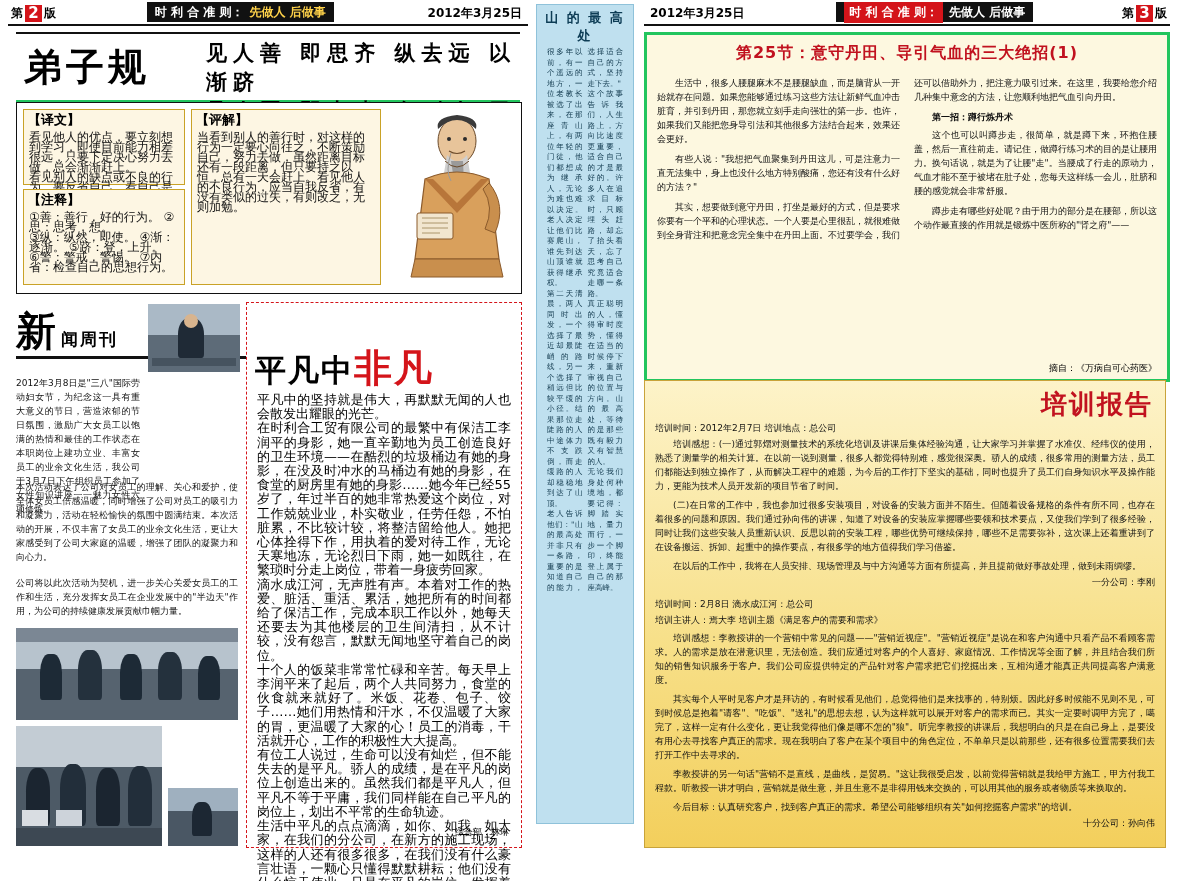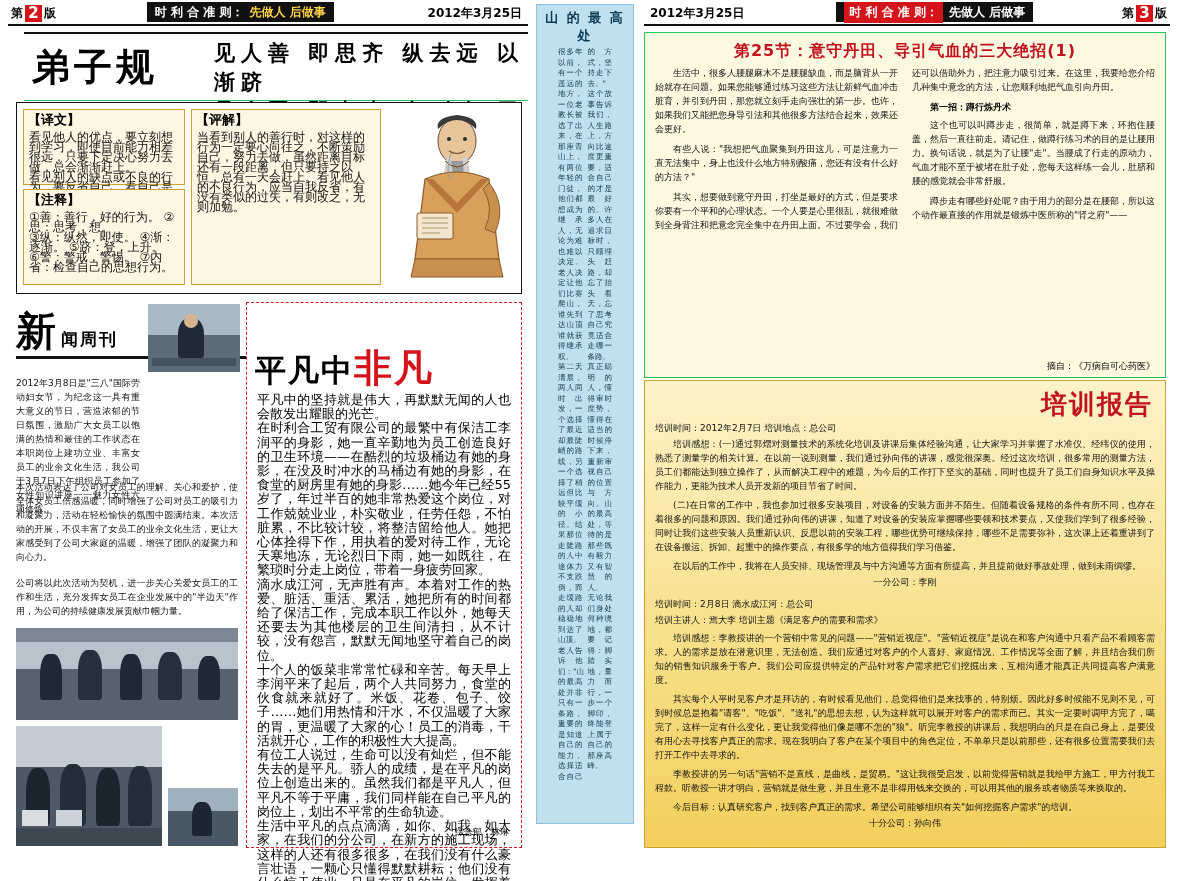--- a/index.html
+++ b/index.html
@@ -13,21 +13,21 @@
     width:17px;height:17px;line-height:17px;text-align:center;margin:0 2px;}
   .mh-black{background:#111;color:#fff;font-size:12px;font-weight:bold;display:flex;align-items:center;
     padding:0 8px;height:20px;}
   .mh-date{font-size:12px;font-weight:bold;color:#000;display:flex;align-items:center;padding:0 6px;}
   .mh-rule{position:absolute;left:0;right:0;height:2px;background:#111;}
 
   
   #leftpage{position:absolute;left:8px;top:28px;width:520px;height:790px;}
 
   
-  .dzg-wrap{position:absolute;left:16px;top:4px;width:504px;height:66px;border-top:2px solid #111;border-bottom:1px solid #22c55e;}
+  .dzg-wrap{position:absolute;left:8px;top:4px;width:504px;height:66px;border-top:2px solid #111;border-bottom:6px solid #22c55e;}
   .dzg-title{position:absolute;left:8px;top:8px;font-size:38px;font-weight:bold;letter-spacing:4px;
     font-family:"DejaVu Serif","Liberation Serif",serif;}
   .dzg-lines{position:absolute;left:190px;top:4px;font-size:21px;font-weight:bold;line-height:29px;letter-spacing:6px;
     font-family:"DejaVu Serif","Liberation Serif",serif;}
 
   .dzg-body{position:absolute;left:8px;top:74px;width:504px;height:190px;border:1px solid #111;background:#fff;}
   .panel{position:absolute;background:#fdf6e3;border:1px solid #c9a227;}
   .panel-head{font-size:13px;font-weight:bold;padding:1px 4px;}
   .panel-txt{font-size:12px;line-height:10px;padding:2px 5px;color:#111;}
 
@@ -50,36 +50,36 @@
   .pf-box{position:absolute;left:238px;top:274px;width:274px;height:544px;border:1px dashed #d4141a;background:#fff;}
   .pf-title{position:absolute;left:8px;top:40px;font-size:31px;font-weight:bold;letter-spacing:2px;
     font-family:"DejaVu Serif","Liberation Serif",serif;}
   .pf-title .red{color:#d4141a;font-size:38px;}
   .pf-body{position:absolute;left:10px;top:90px;width:254px;font-size:13px;line-height:14.2px;text-align:justify;}
   .pf-sign{position:absolute;right:12px;bottom:8px;font-size:9px;}
 
   
   #midcol{position:absolute;left:536px;top:4px;width:96px;height:818px;background:#bfe0ef;border:1px solid #8fc2da;}
   .mid-head{font-size:13px;font-weight:bold;text-align:center;padding:4px 0 2px;color:#0d3c55;letter-spacing:2px;}
-  .mid-body{font-size:7.5px;line-height:10.5px;padding:0 21px;text-align:justify;color:#10384d;
+  .mid-body{font-size:7.5px;line-height:10.5px;padding:0 10px;text-align:justify;color:#10384d;
     column-count:2;column-gap:5px;}
 
   
   #rightpage{position:absolute;left:640px;top:28px;width:530px;height:790px;}
-  .r-article{position:absolute;left:4px;top:4px;width:520px;height:344px;background:#fdf8e0;border:1px solid #22c55e;}
+  .r-article{position:absolute;left:4px;top:4px;width:520px;height:344px;background:#fdf8e0;border:3px solid #22c55e;}
   .r-title{font-size:16px;font-weight:bold;color:#c1121f;text-align:center;padding:8px 0 4px;letter-spacing:1px;}
-  .r-body{font-size:9px;line-height:14px;text-align:justify;padding:0 10px;column-count:2;column-gap:14px;color:#111;}
+  .r-body{font-size:9px;line-height:14px;text-align:justify;padding:0 10px;column-count:2;column-gap:14px;color:#111;margin-top:8px;}
   .r-credit{position:absolute;right:10px;bottom:4px;font-size:9px;}
 
   .r-report{position:absolute;left:4px;top:352px;width:520px;height:466px;
     background:linear-gradient(180deg,#fdf3c9 0%,#f7e08a 55%,#f3cf5c 100%);border:1px solid #c8a33a;}
   .rep-title{position:absolute;right:12px;top:6px;font-size:26px;font-weight:bold;color:#c1121f;letter-spacing:2px;
     font-family:"DejaVu Serif","Liberation Serif",serif;}
   .rep-body{position:absolute;left:10px;top:40px;width:500px;font-size:9px;line-height:14px;text-align:justify;color:#111;}
-  .rep-sign{font-size:9px;text-align:center;margin-top:4px;}
+  .rep-sign{font-size:9px;text-align:right;margin-top:4px;}
   .bold{font-weight:bold;}
 </style>
 </head>
 <body>
 
 <div id="page">
 
   <div class="masthead" style="left:8px;top:2px;width:520px;">
     <div class="pagenum-box">
       <span>第</span>
@@ -249,21 +249,21 @@
         <p style="margin:0 0 6px 0;text-indent:2em;">这个也可以叫蹲步走，很简单，就是蹲下来，环抱住腰盖，然后一直往前走。请记住，做蹲行练习术的目的是让腰用力。换句话说，就是为了让腰"走"。当腰成了行走的原动力，气血才能不至于被堵在肚子处，您每天这样练一会儿，肚脐和腰的感觉就会非常舒服。</p>
         <p style="margin:0 0 6px 0;text-indent:2em;">蹲步走有哪些好处呢？由于用力的部分是在腰部，所以这个动作最直接的作用就是锻炼中医所称的"肾之府"——</p>
       </div>
       <div class="r-credit">摘自：《万病自可心药医》</div>
     </div>
 
     <div class="r-report">
       <div class="rep-title">培训报告</div>
       <div class="rep-body">
         <p style="margin:0 0 2px 0;">培训时间：2012年2月7日    培训地点：总公司</p>
-        <p style="margin:0 0 5px 0;text-indent:2em;">培训感想：(一)通过郭熠对测量技术的系统化培训及讲课后集体经验沟通，让大家学习并掌握了水准仪、经纬仪的使用，熟悉了测量学的相关计算。在以前一说到测量，我们通过孙向伟的讲课，感觉很深奥。经过这次培训，很多常用的测量方法，员工们都能达到独立操作了，从而解决工程中的难题，为今后的工作打下坚实的基础，同时也提升了员工们自身知识水平及操作能力，更能为技术人员开发新的项目节省了时间。</p>
+        <p style="margin:0 0 5px 0;text-indent:2em;">培训感想：(一)通过郭熠对测量技术的系统化培训及讲课后集体经验沟通，让大家学习并掌握了水准仪、经纬仪的使用，熟悉了测量学的相关计算。在以前一说到测量，很多人都觉得特别难，感觉很深奥。骄人的成绩，很多常用的测量方法，员工们都能达到独立操作了，从而解决工程中的难题，为今后的工作打下坚实的基础，同时也提升了员工们自身知识水平及操作能力，更能为技术人员开发新的项目节省了时间。</p>
         <p style="margin:0 0 5px 0;text-indent:2em;">(二)在日常的工作中，我也参加过很多安装项目，对设备的安装方面并不陌生。但随着设备规格的条件有所不同，也存在着很多的问题和原因。我们通过孙向伟的讲课，知道了对设备的安装应掌握哪些要领和技术要点，又使我们学到了很多经验，同时让我们这些安装人员重新认识、反思以前的安装工程，哪些优势可继续保持，哪些不足需要弥补，这次课上还着重讲到了在设备搬运、拆卸、起重中的操作要点，有很多学的地方值得我们学习借鉴。</p>
         <p style="margin:0 0 2px 0;text-indent:2em;">在以后的工作中，我将在人员安排、现场管理及与中方沟通等方面有所提高，并且提前做好事故处理，做到未雨绸缪。</p>
         <p class="rep-sign" style="margin:0 0 8px 0;">一分公司：李刚</p>
 
         <p style="margin:0 0 2px 0;">培训时间：2月8日            滴水成江河：总公司</p>
         <p style="margin:0 0 4px 0;">培训主讲人：焉大李       培训主题《满足客户的需要和需求》</p>
         <p style="margin:0 0 5px 0;text-indent:2em;">培训感想：李教授讲的一个营销中常见的问题——"营销近视症"。"营销近视症"是说在和客户沟通中只看产品不看顾客需求。人的需求是放在潜意识里，无法创造。我们应通过对客户的个人喜好、家庭情况、工作情况等全面了解，并且结合我们所知的销售知识服务于客户。我们公司应提供特定的产品针对客户需求把它们挖掘出来，互相沟通才能真正共同提高客户满意度。</p>
         <p style="margin:0 0 5px 0;text-indent:2em;">其实每个人平时见客户才是拜访的，有时候看见他们，总觉得他们是来找事的，特别烦。因此好多时候能不见则不见，可到时候总是抱着"请客"、"吃饭"、"送礼"的思想去想，认为这样就可以展开对客户的需求而已。其实一定要时调甲方完了，噶完了，这样一定有什么变化，更让我觉得他们像是哪不怎的"狼"。听完李教授的讲课后，我想明白的只是在自己身上，是要没有用心去寻找客户真正的需求。现在我明白了客户在某个项目中的角色定位，不单单只是以前那些，还有很多位置需要我们去打开工作中去寻求的。</p>
         <p style="margin:0 0 5px 0;text-indent:2em;">李教授讲的另一句话"营销不是直线，是曲线，是贸易。"这让我很受启发，以前觉得营销就是我给甲方施工，甲方付我工程款。听教授一讲才明白，营销就是做生意，并且生意不是非得用钱来交换的，可以用其他的服务或者物质等来换取的。</p>
         <p style="margin:0 0 2px 0;text-indent:2em;">今后目标：认真研究客户，找到客户真正的需求。希望公司能够组织有关"如何挖掘客户需求"的培训。</p>

